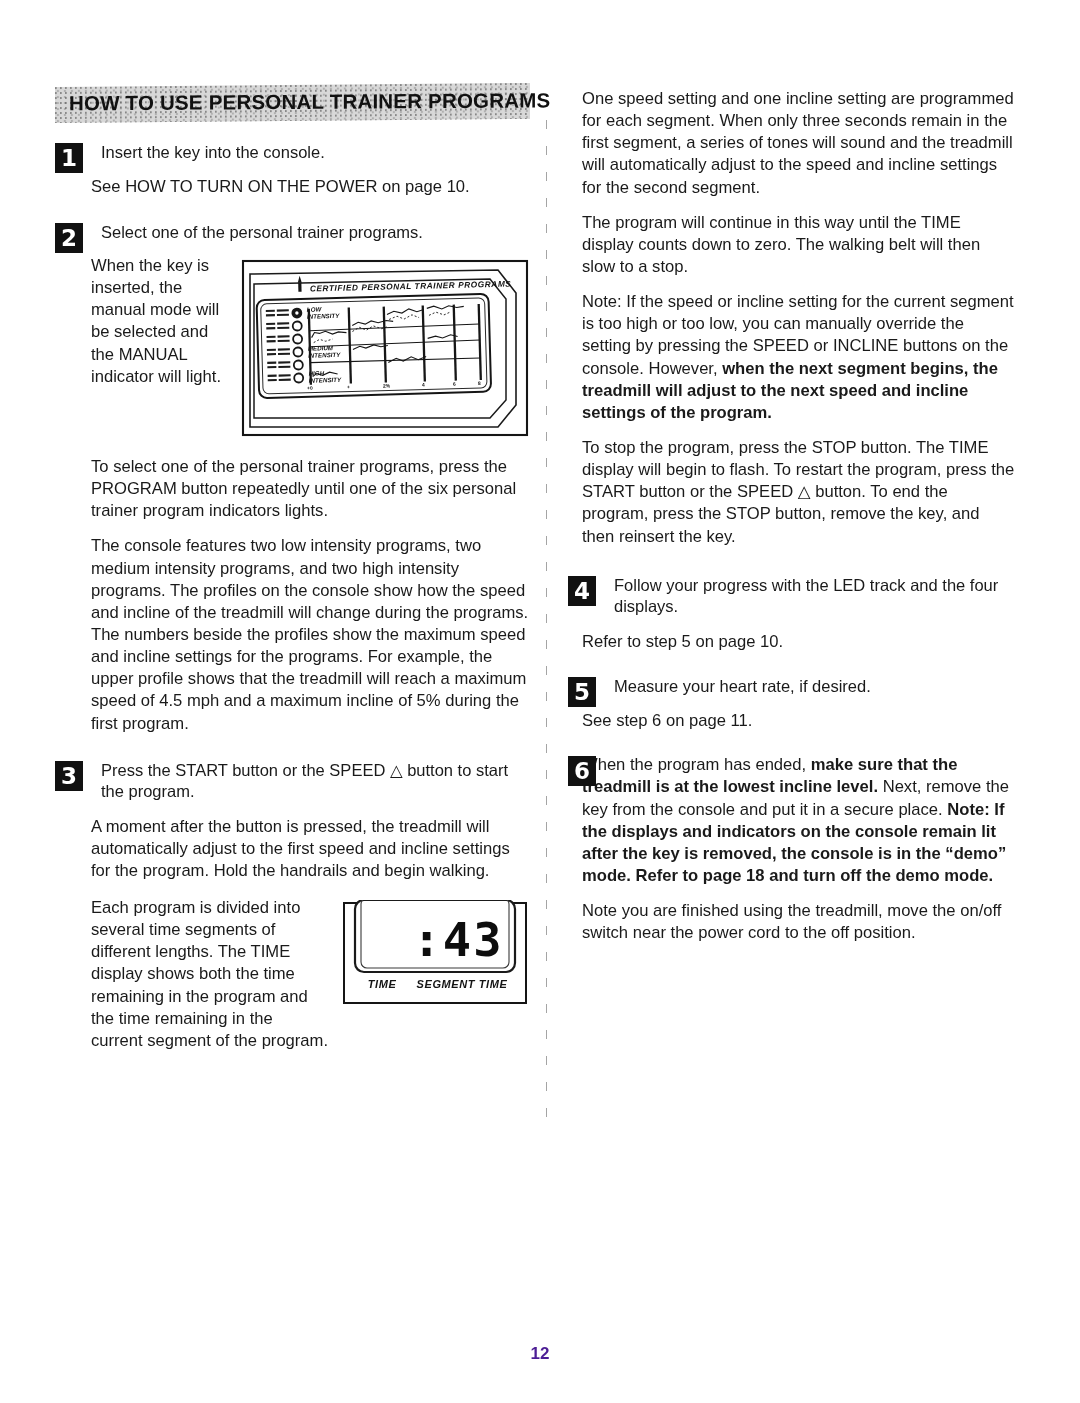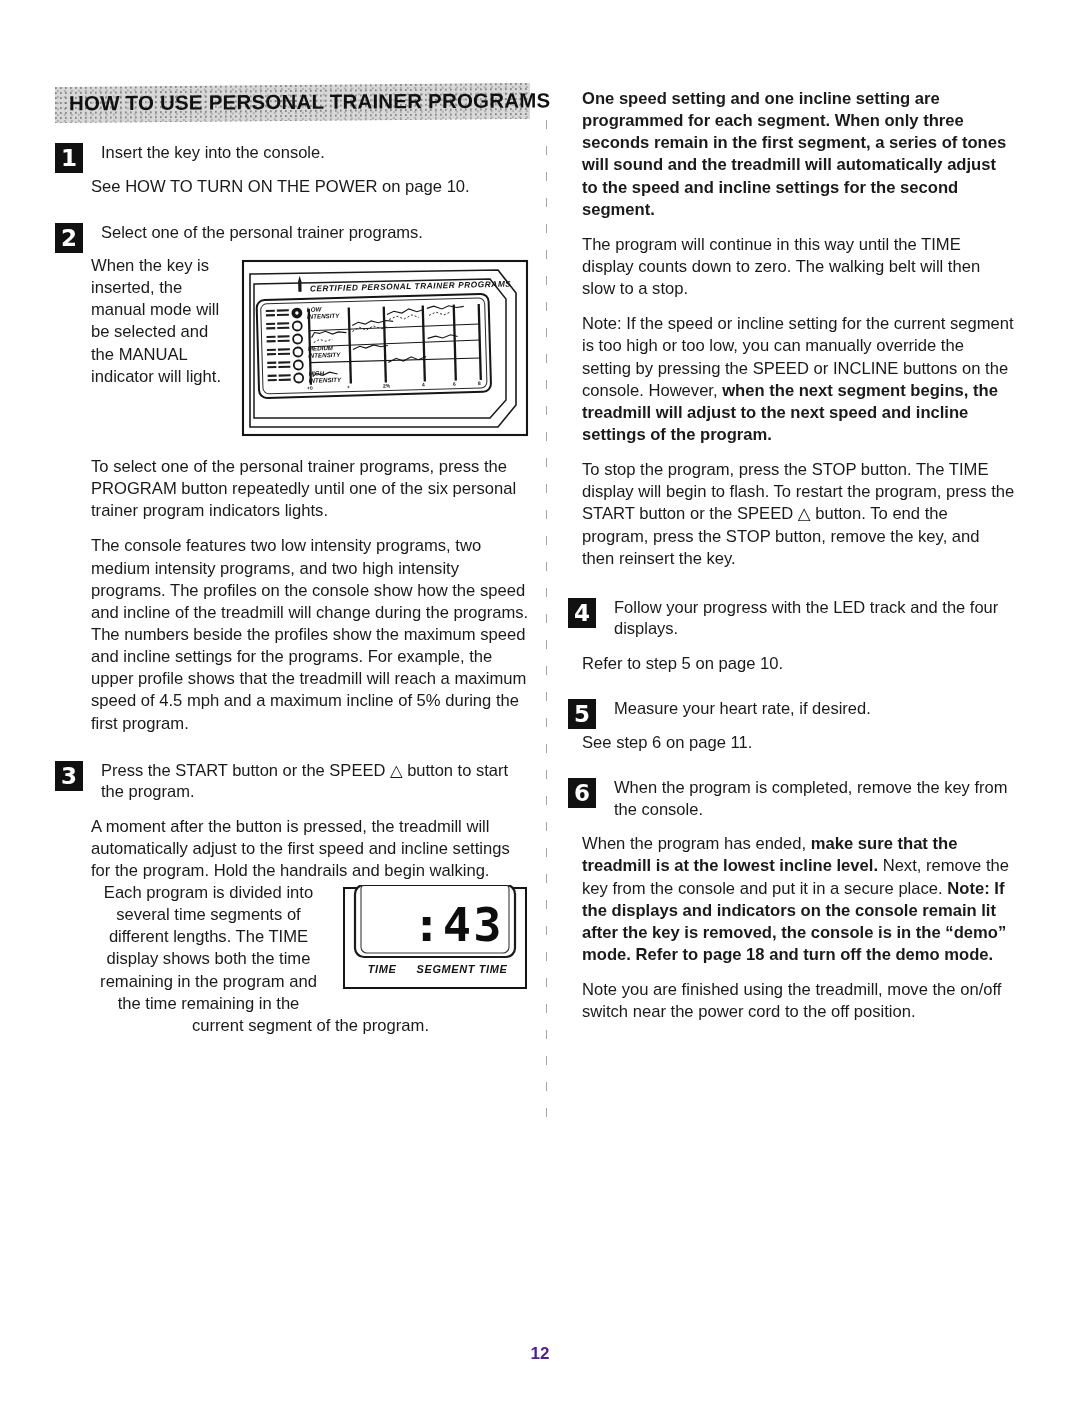--- a/index.html
+++ b/index.html
@@ -99,21 +99,21 @@
   }
 
   
   p.body {
     font-size: 16.6px;
     line-height: 1.335;
     margin: 13px 0 0 0;
     padding-left: 36px;
   }
   .col-right p.body { padding-left: 14px; }
-  .col-right p.first { margin-top: 0; font-weight: bold; }
+  .col-right p.first { margin-top: 0; }
 
   b { font-weight: bold; }
 
   
   .wrap-block {
     margin-top: 12px;
     padding-left: 36px;
     overflow: hidden;
   }
   .fig-console {
@@ -123,23 +123,23 @@
     margin: 2px 0 4px 10px;
   }
   .wrap-text {
     font-size: 16.6px;
     line-height: 1.335;
     margin: 0;
   }
 
   
   .wrap-block2 {
+    margin-top: 15px;
     padding-left: 36px;
     overflow: hidden;
-    text-align: center;
   }
   .fig-led {
     float: right;
     width: 190px;
     height: 112px;
     margin: 3px 0 2px 14px;
   }
 
   
   .page-number {
@@ -335,21 +335,20 @@
     <p class="body">Refer to step 5 on page 10.</p>
 
     <div class="step" style="margin-top:22px;">
       <div class="step-badge">5</div>
       <div class="step-title">Measure your heart rate, if desired.</div>
     </div>
     <p class="body">See step 6 on page 11.</p>
 
     <div class="step" style="margin-top:22px;">
       <div class="step-badge">6</div>
-      <div class="step-title">When the program is completed, remove the key from the console.</div>
     </div>
 
     <p class="body"><span>When the program has ended, </span><b>make sure that the treadmill is at the lowest incline level.</b><span> Next, remove the key from the console and put it in a secure place. </span><b>Note: If the displays and indicators on the console remain lit after the key is removed, the console is in the “demo” mode. Refer to page 18 and turn off the demo mode.</b></p>
 
     <p class="body">Note you are finished using the treadmill, move the on/off switch near the power cord to the off position.</p>
 
   </div>
 
   <div class="page-number">12</div>
 

